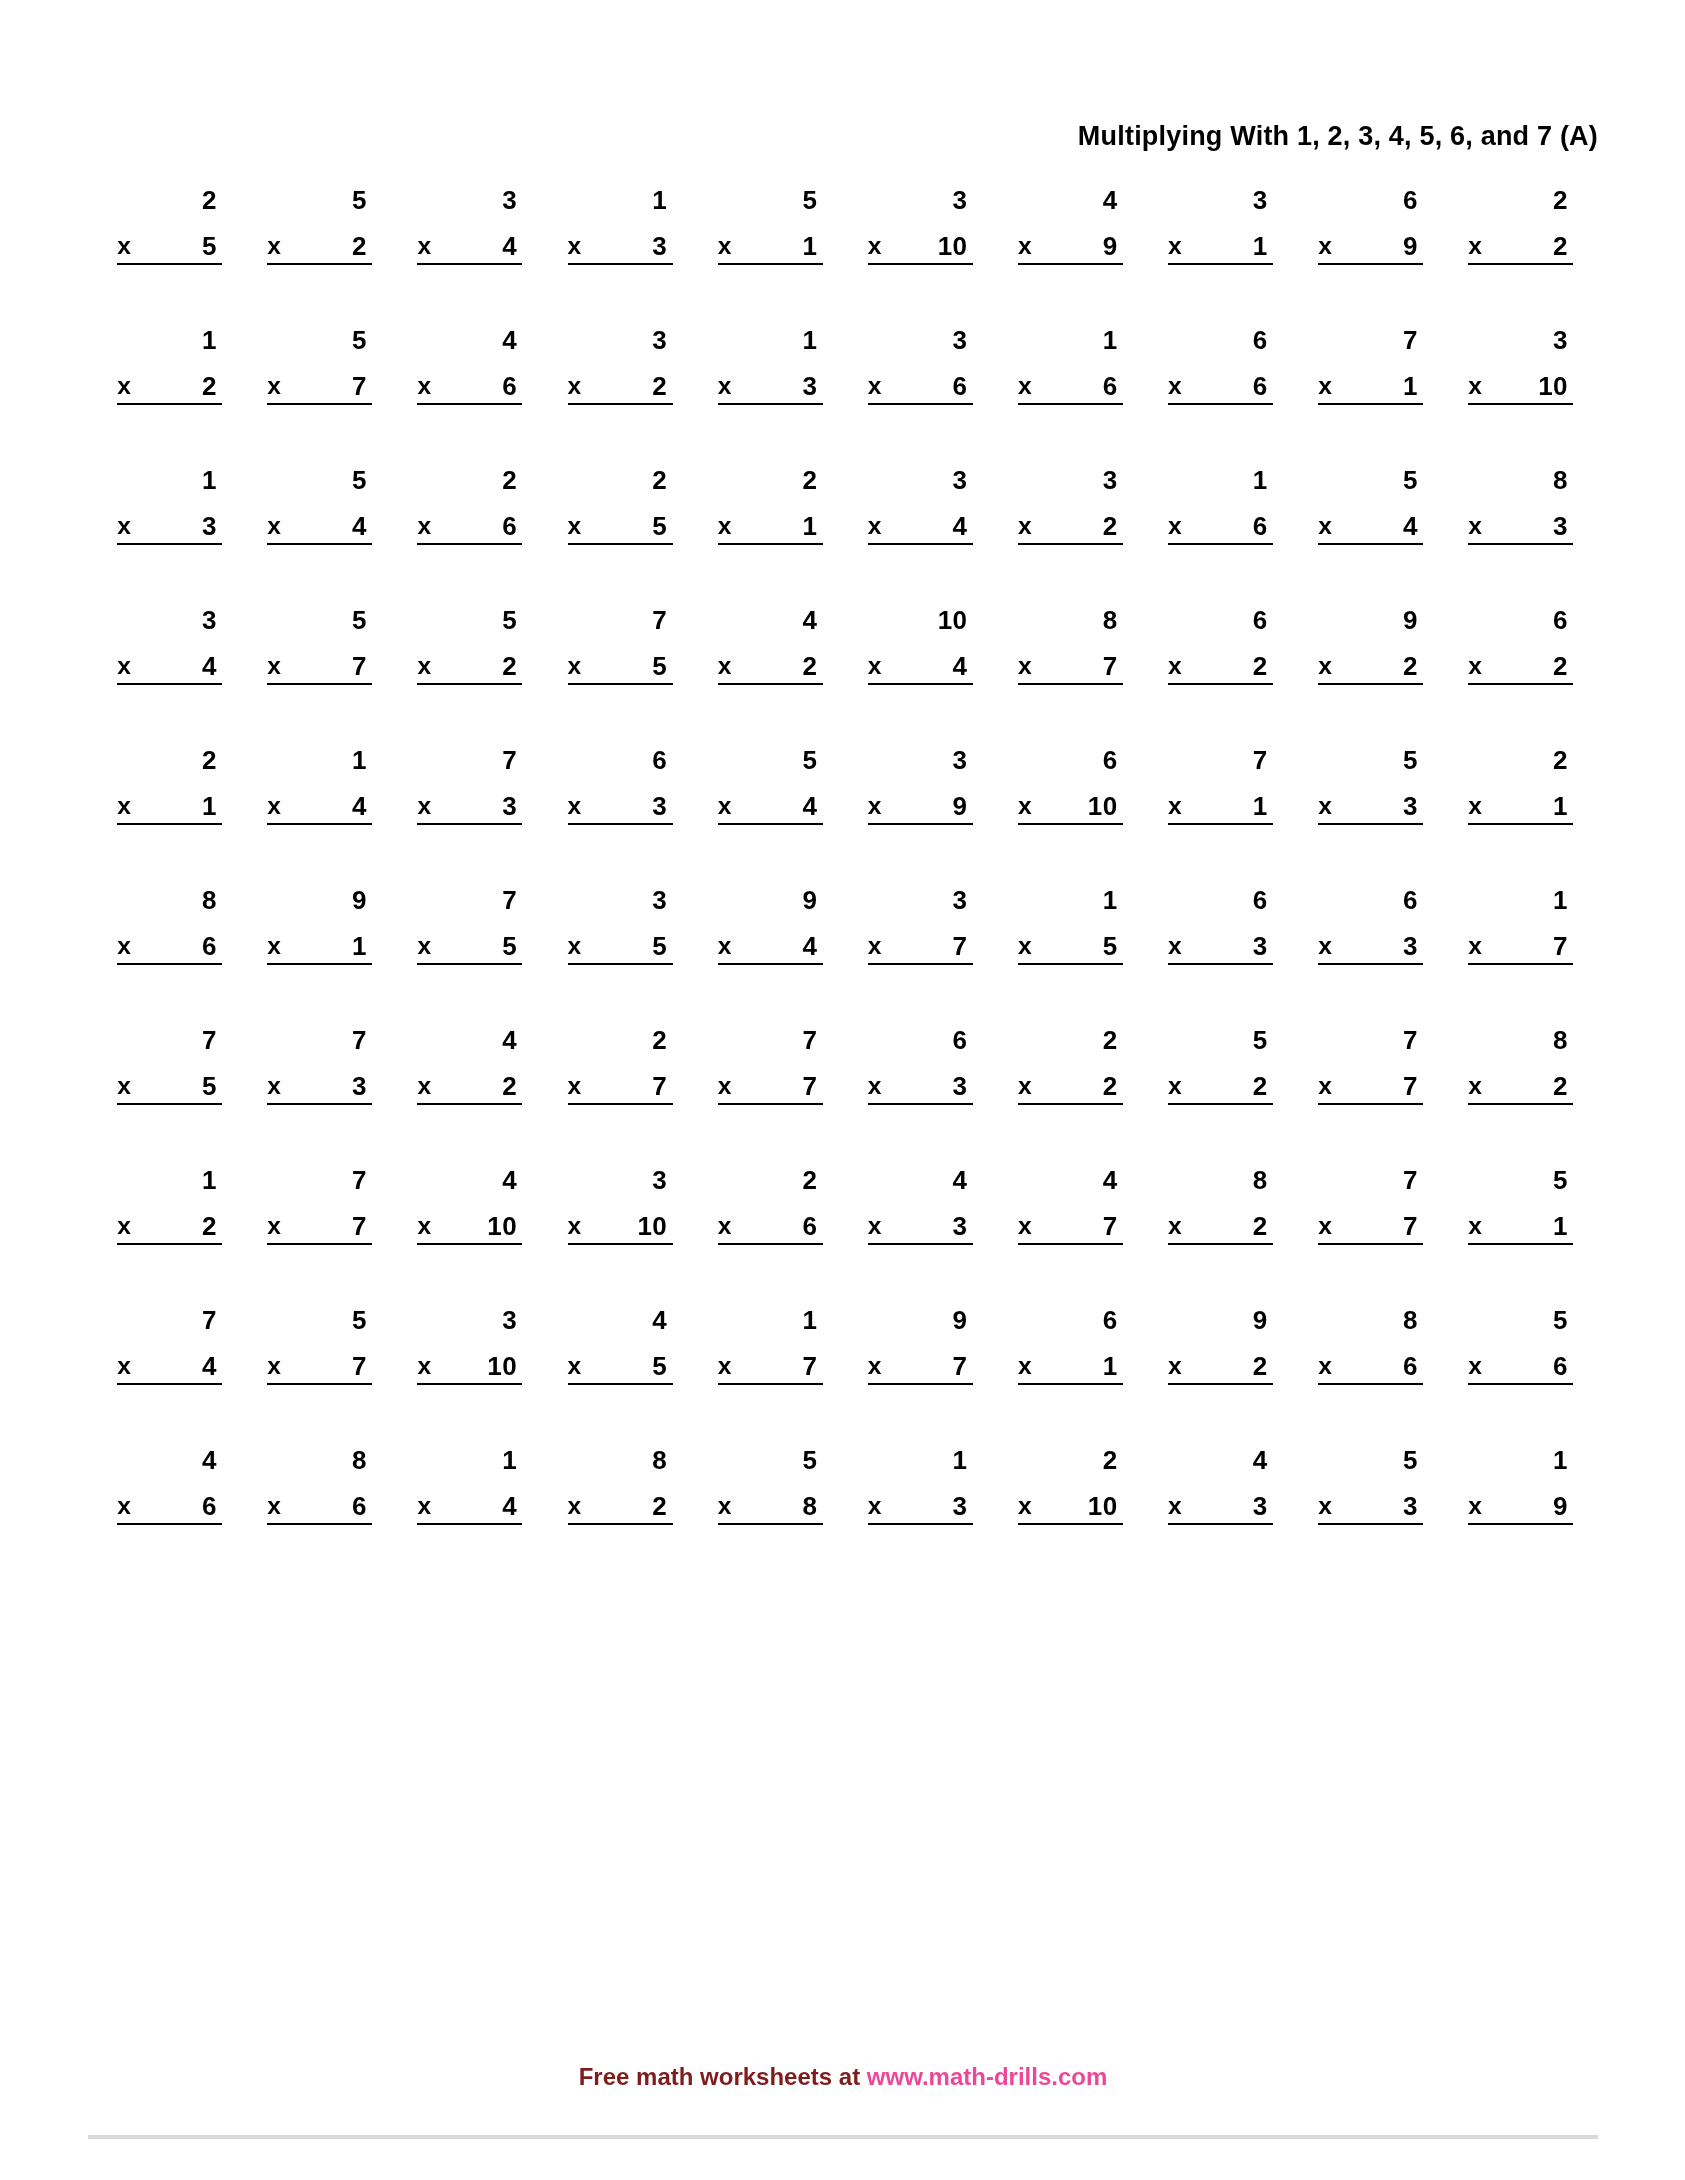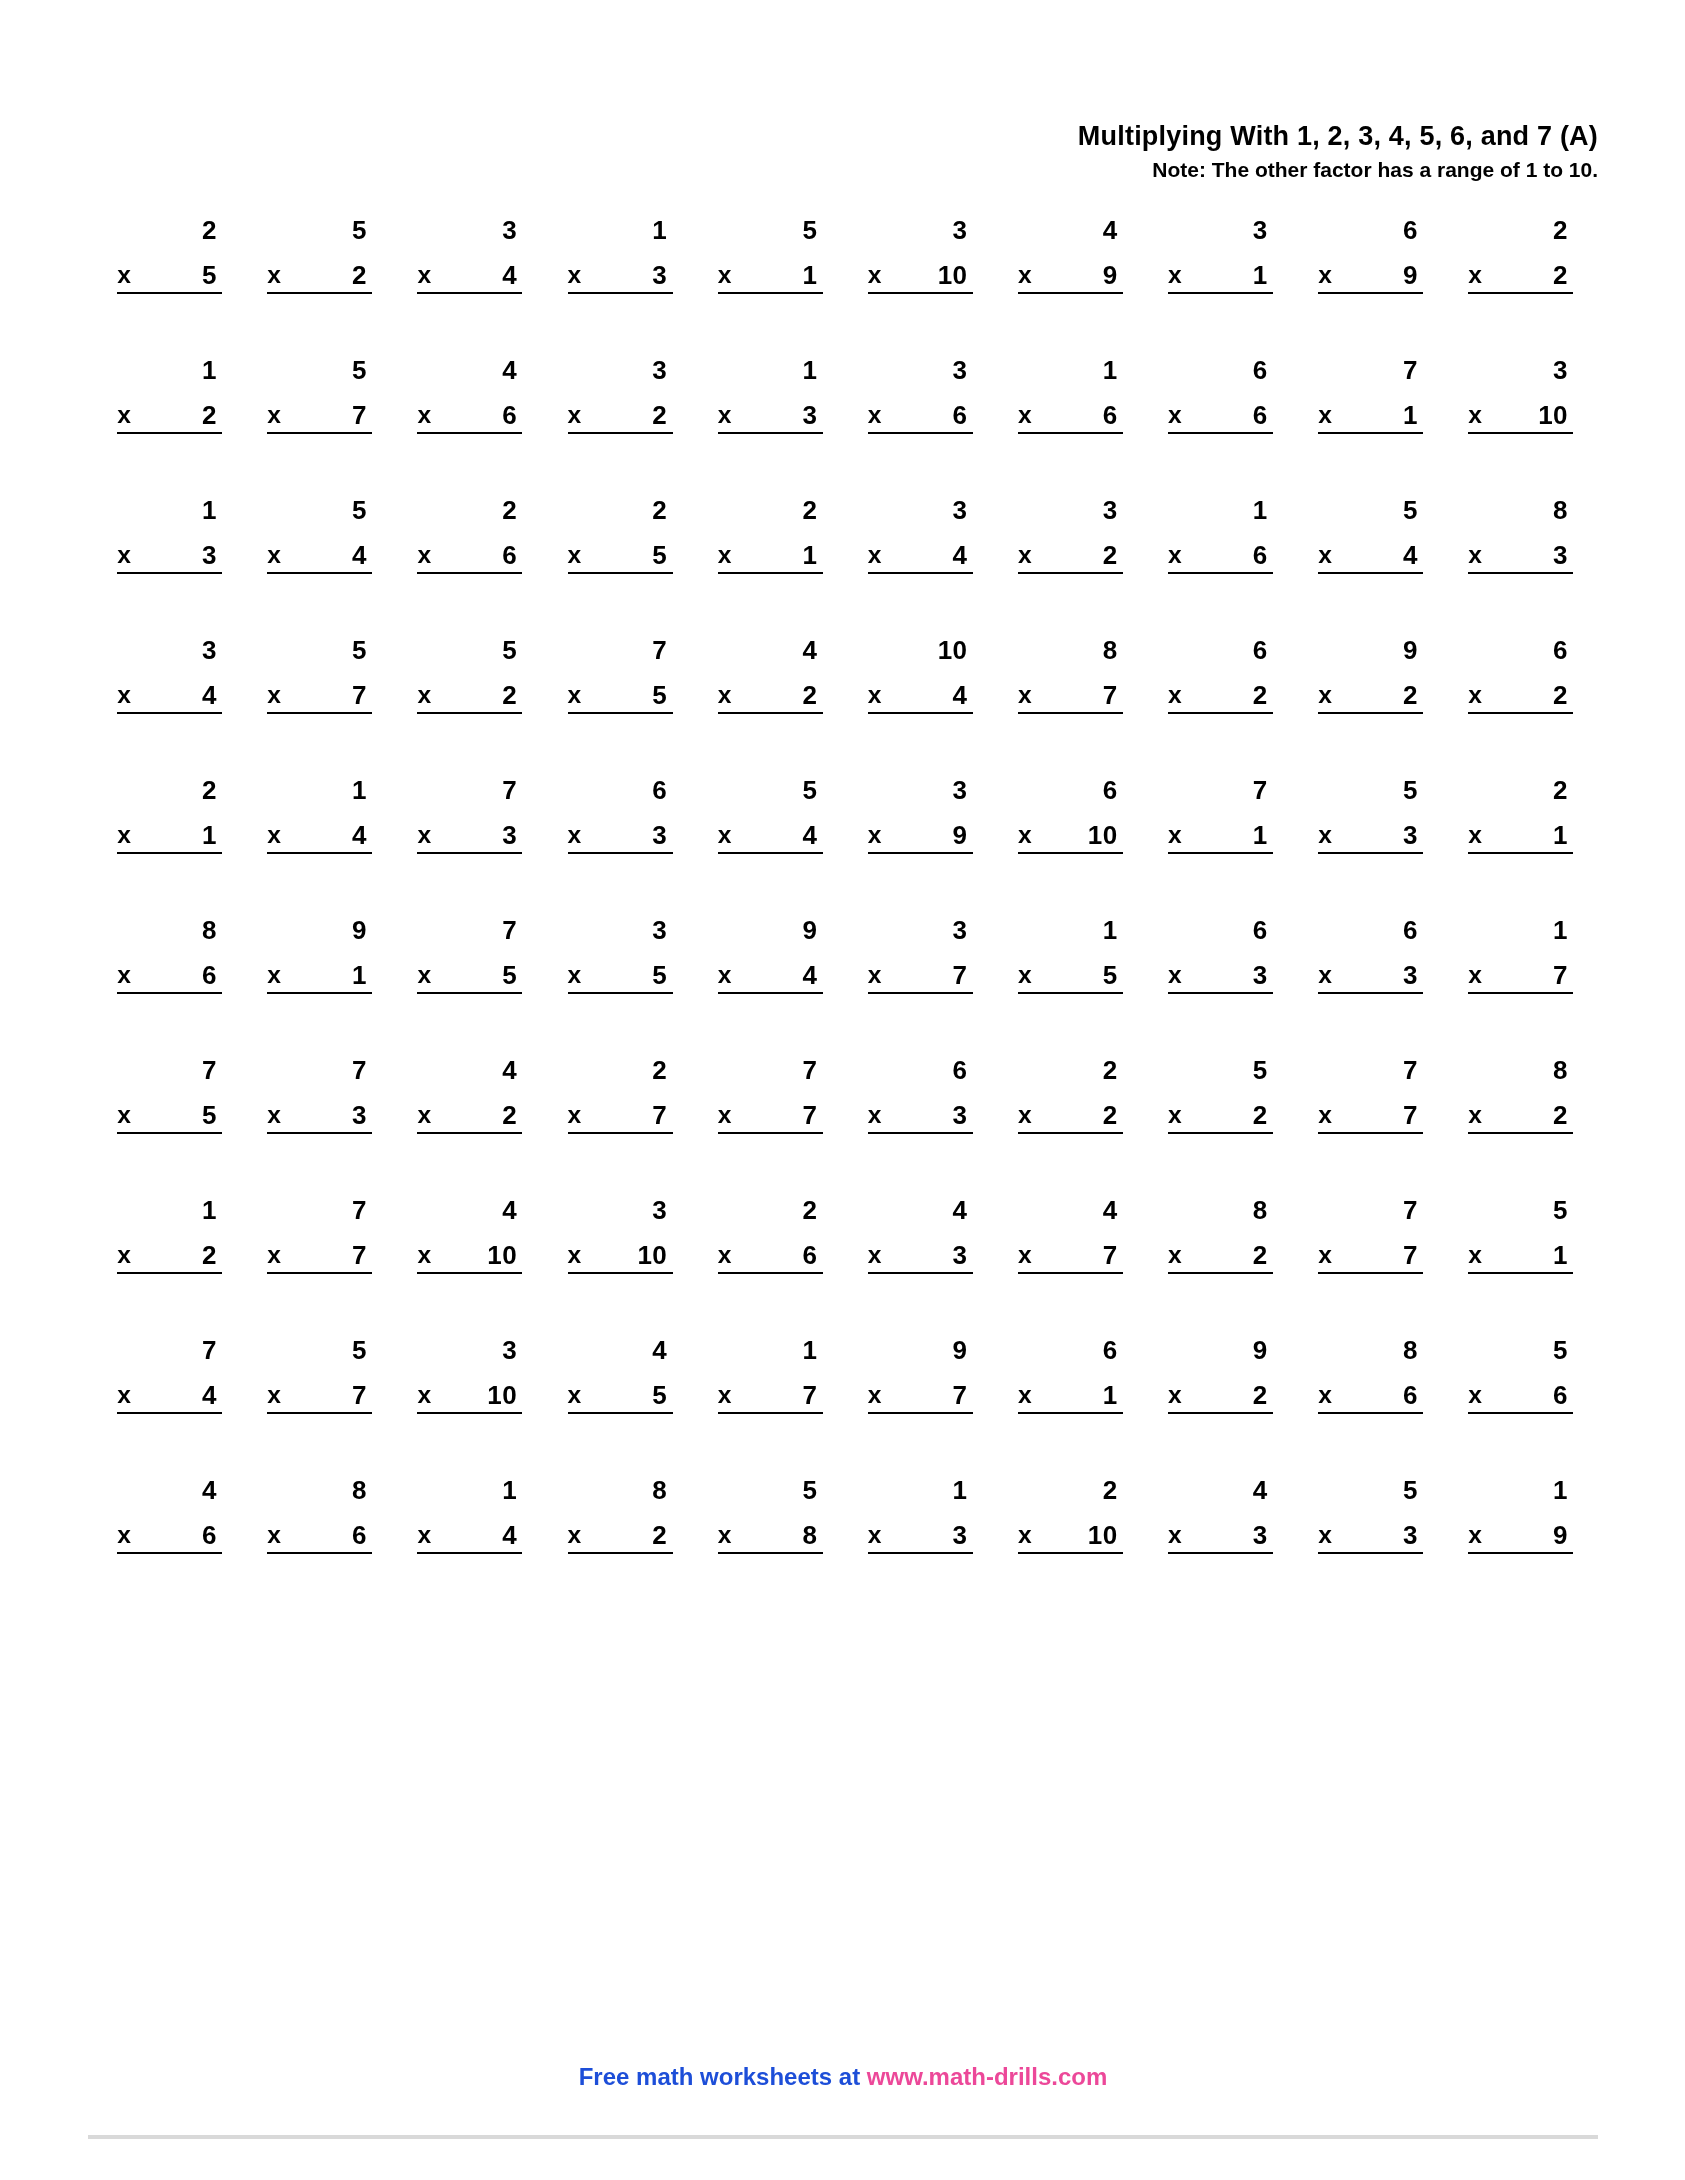--- a/index.html
+++ b/index.html
@@ -105,40 +105,39 @@
     right: 0;
     bottom: 46px;
     text-align: center;
     font-size: 24px;
     font-weight: bold;
   }
   .footer .site {
     color: #ec4899;
   }
   .footer .plain {
-    color: #1d4ed8;
+    color: #7f1d1d;
   }
   .edge-shadow {
     position: absolute;
     left: 88px;
     top: 2135px;
     width: 1510px;
     height: 3.5px;
     background: #d9d9d9;
   }
 </style>
 </head>
 <body>
 
 <div class="page">
   <div class="sheet">
 
     <div class="header">
       <div class="title">Multiplying With 1, 2, 3, 4, 5, 6, and 7 (A)</div>
-      <div class="subtitle">Note: The other factor has a range of 1 to 10.</div>
     </div>
 
     <div class="grid" id="problem-grid">
         <div class="row">
           <div class="problem">
             <div class="top-factor">2</div>
             <div class="bottom-line">
               <div class="op">x</div>
               <div class="bottom-factor">5</div>
             </div>

